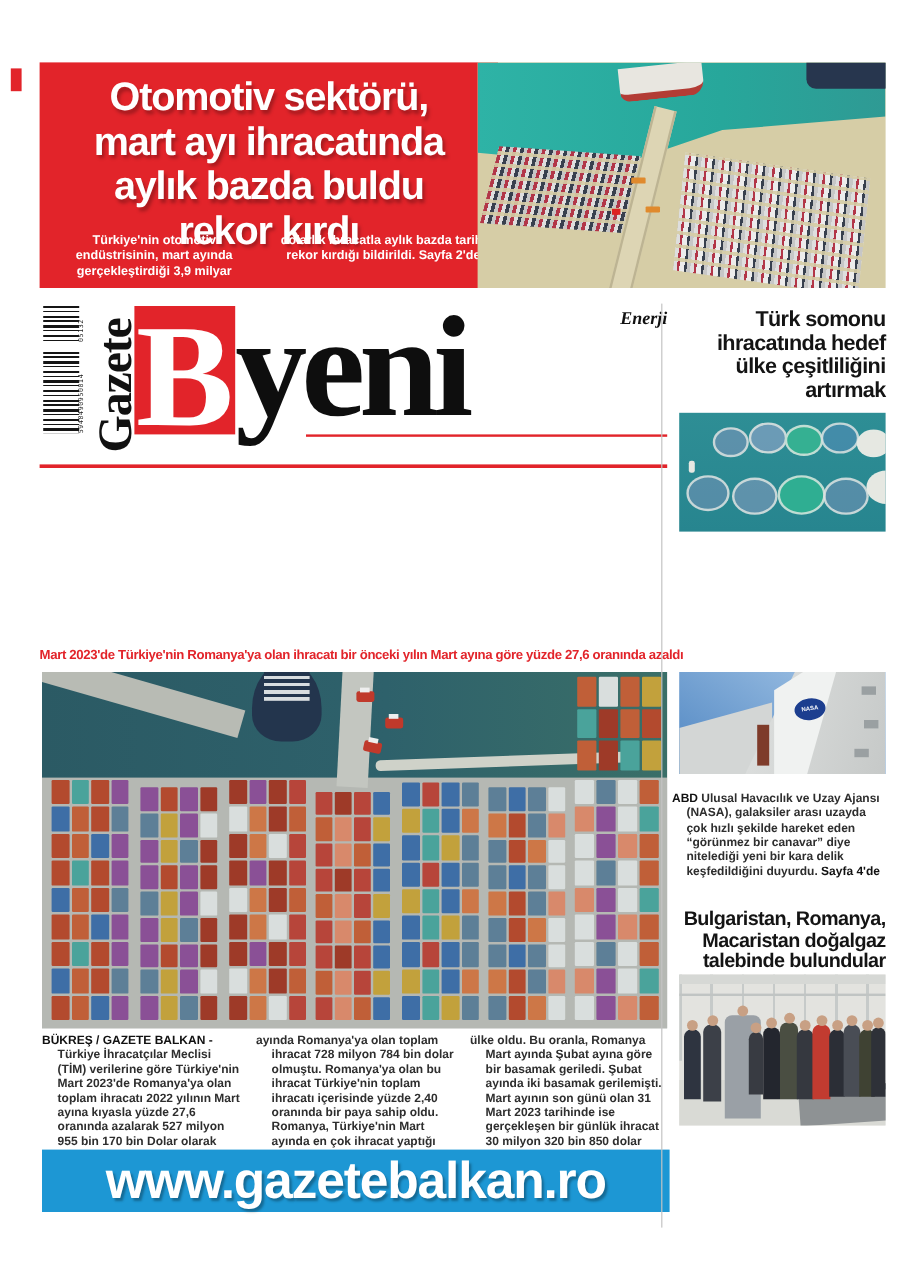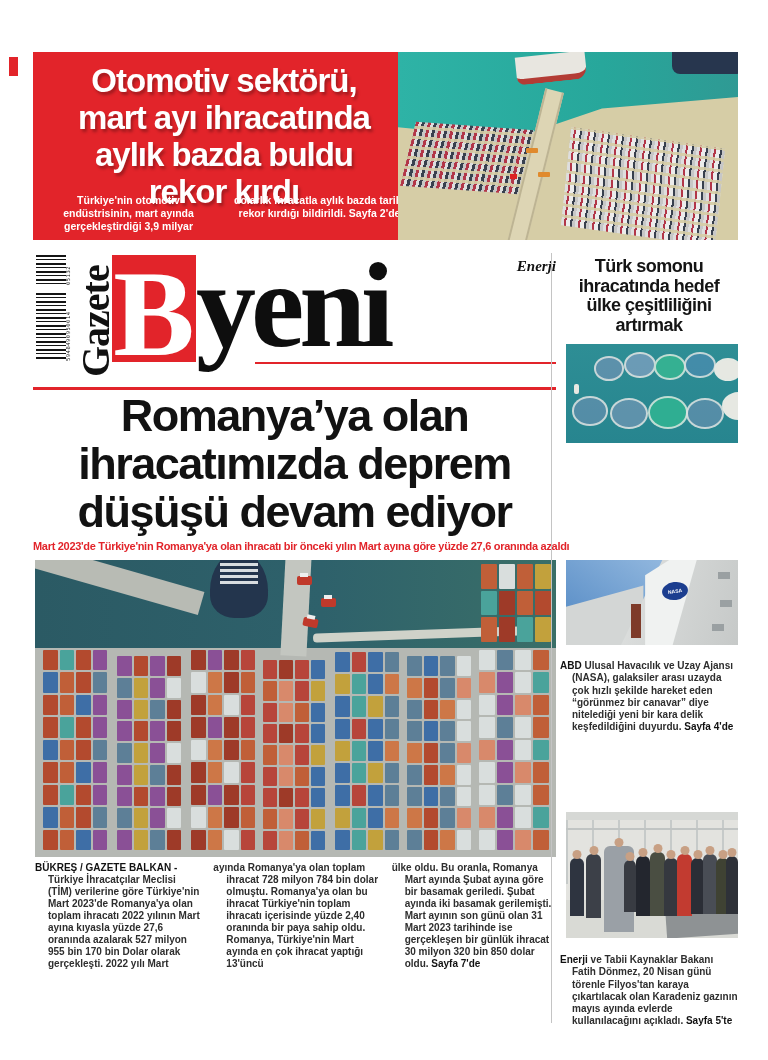--- a/index.html
+++ b/index.html
@@ -88,21 +88,21 @@
   .article b{color:#111;}
 
   
   .web-banner{left:35px;top:958px;width:523px;height:52px;background:#1d97d4;display:flex;
       align-items:center;justify-content:center;}
   .web-banner span{color:#fff;font-weight:bold;font-size:43px;letter-spacing:-1px;
       text-shadow:2px 3px 2px rgba(0,0,0,.3);}
 
   
   .divider-v{left:551px;top:253px;width:1px;height:770px;background:#c4c4c4;}
-  .side-head{width:178px;left:560px;text-align:center;font-weight:bold;color:#141414;letter-spacing:-.5px;}
+  .side-head{width:178px;left:560px;text-align:right;font-weight:bold;color:#141414;letter-spacing:-.5px;}
   .s1-head{top:257px;font-size:18px;line-height:19.5px;}
   .s2-head{top:500px;font-size:16.5px;line-height:17.5px;}
   .s3-head{top:758px;font-size:16.5px;line-height:17.5px;}
   .side-text{left:560px;width:178px;font-size:10px;line-height:12.3px;font-weight:bold;color:#2e2e2e;
       padding-left:12px;text-indent:-12px;box-sizing:border-box;}
   .side-text b{color:#111;}
   .s1-text{top:449px;} .s2-text{top:650px;} .s3-text{top:944px;}
   .kicker{left:560px;top:722px;width:178px;height:36px;background:#ce2132;color:#fff;
       display:flex;align-items:center;justify-content:center;text-align:center;
       font-size:12.5px;line-height:15px;font-weight:bold;font-family:"Liberation Serif",serif;letter-spacing:.2px;}
@@ -173,23 +173,20 @@
   </div>
   <div class="abs gazete-vert">Gazete</div>
   <div class="abs b-box">
     <span>B</span>
   </div>
   <div class="abs balkan-rest">yeni</div>
   <div class="abs romanya">Enerji</div>
   <div class="abs rule-mid"></div>
   <div class="abs rule-main"></div>
 
-  <div class="abs headline prewrap">Romanya’ya olan
-ihracatımızda deprem
-düşüşü devam ediyor</div>
   <div class="abs subhead">Mart 2023'de Türkiye'nin Romanya'ya olan ihracatı bir önceki yılın Mart ayına göre yüzde 27,6 oranında azaldı</div>
 
   <div class="abs main-photo">
     <div class="mp-quay"></div>
     <div class="mp-water"></div>
     <div class="mp-pier"></div>
     <div class="mp-road"></div>
     <div class="mp-break"></div>
     <div class="mp-ship">
         <i></i>
@@ -485,20 +482,23 @@
         <span style="background: rgb(194, 161, 60);"></span>
       </div>
     </div>
 
   <div class="abs article">
     <p><b>BÜKREŞ / GAZETE BALKAN - </b><span>Türkiye İhracatçılar Meclisi (TİM) verilerine göre Türkiye'nin Mart 2023'de Romanya'ya olan toplam ihracatı 2022 yılının Mart ayına kıyasla yüzde 27,6 oranında azalarak 527 milyon 955 bin 170 bin Dolar olarak gerçekleşti.  2022 yılı Mart</span></p>
     <p><span>ayında Romanya'ya olan toplam ihracat 728 milyon 784 bin dolar olmuştu. Romanya'ya olan bu ihracat Türkiye'nin toplam ihracatı içerisinde yüzde 2,40 oranında bir paya sahip oldu. Romanya, Türkiye'nin Mart ayında en çok ihracat yaptığı 13'üncü</span></p>
     <p><span>ülke oldu. Bu oranla, Romanya Mart ayında Şubat ayına göre bir basamak geriledi. Şubat ayında iki basamak gerilemişti. Mart ayının son günü olan 31 Mart 2023 tarihinde ise gerçekleşen bir günlük ihracat 30 milyon 320 bin 850 dolar oldu. </span><b>Sayfa 7'de</b></p>
   </div>
 
+  <div class="abs web-banner">
+    <span>www.gazetebalkan.ro</span>
+  </div>
 
   <div class="abs divider-v"></div>
 
   <div class="abs side-head s1-head prewrap">Türk somonu
 ihracatında hedef
 ülke çeşitliliğini
 artırmak</div>
   <div class="abs fish">
     <div class="boat"></div>
   <div class="pen" style="left: 28px; top: 12px; width: 30px; height: 24.6px; background: rgba(150, 150, 200, 0.45);"></div>
@@ -518,20 +518,23 @@
     <div class="face"></div>
     <div class="pillar"></div>
     <div class="tower"></div>
     <div class="win" style="right:8px;top:12px;"></div>
     <div class="win" style="right:6px;top:40px;"></div>
     <div class="win" style="right:14px;top:64px;"></div>
     <div class="logo">NASA</div>
   </div>
   <p class="abs side-text s2-text"><b>ABD</b><span> Ulusal Havacılık ve Uzay Ajansı (NASA), galaksiler arası uzayda çok hızlı şekilde hareket eden “görünmez bir canavar” diye nitelediği yeni bir kara delik keşfedildiğini duyurdu. </span><b>Sayfa 4'de</b></p>
 
+  <div class="abs side-head s3-head prewrap">Bulgaristan, Romanya,
+Macaristan doğalgaz
+talebinde bulundular</div>
   <div class="abs people">
     <div class="pp-win"></div>
     <div class="pp-bar"></div>
     <div class="pp-floor"></div>
     <div class="pp-table"></div>
 
   <div class="person" style="left: 4px; top: 46px; width: 14px; height: 58px; background: rgb(46, 52, 64);">
         <i></i>
       </div>
       <div class="person" style="left: 20px; top: 42px; width: 15px; height: 64px; background: rgb(60, 64, 72);">
@@ -561,15 +564,14 @@
       <div class="person" style="left: 150px; top: 46px; width: 13px; height: 56px; background: rgb(63, 66, 51);">
         <i></i>
       </div>
       <div class="person" style="left: 160px; top: 44px; width: 12px; height: 58px; background: rgb(46, 49, 56);">
         <i></i>
       </div>
       <div class="person" style="left: 58px; top: 48px; width: 12px; height: 52px; background: rgb(56, 59, 66);">
         <i></i>
       </div>
     </div>
-  <p class="abs side-text s3-text"><b>Enerji</b><span> ve Tabii Kaynaklar Bakanı Fatih Dönmez, 20 Nisan günü törenle Filyos'tan karaya çıkartılacak olan Karadeniz gazının mayıs ayında evlerde kullanılacağını açıkladı. </span><b>Sayfa 5'te</b></p>
 
 </div>
 
 </body></html>

